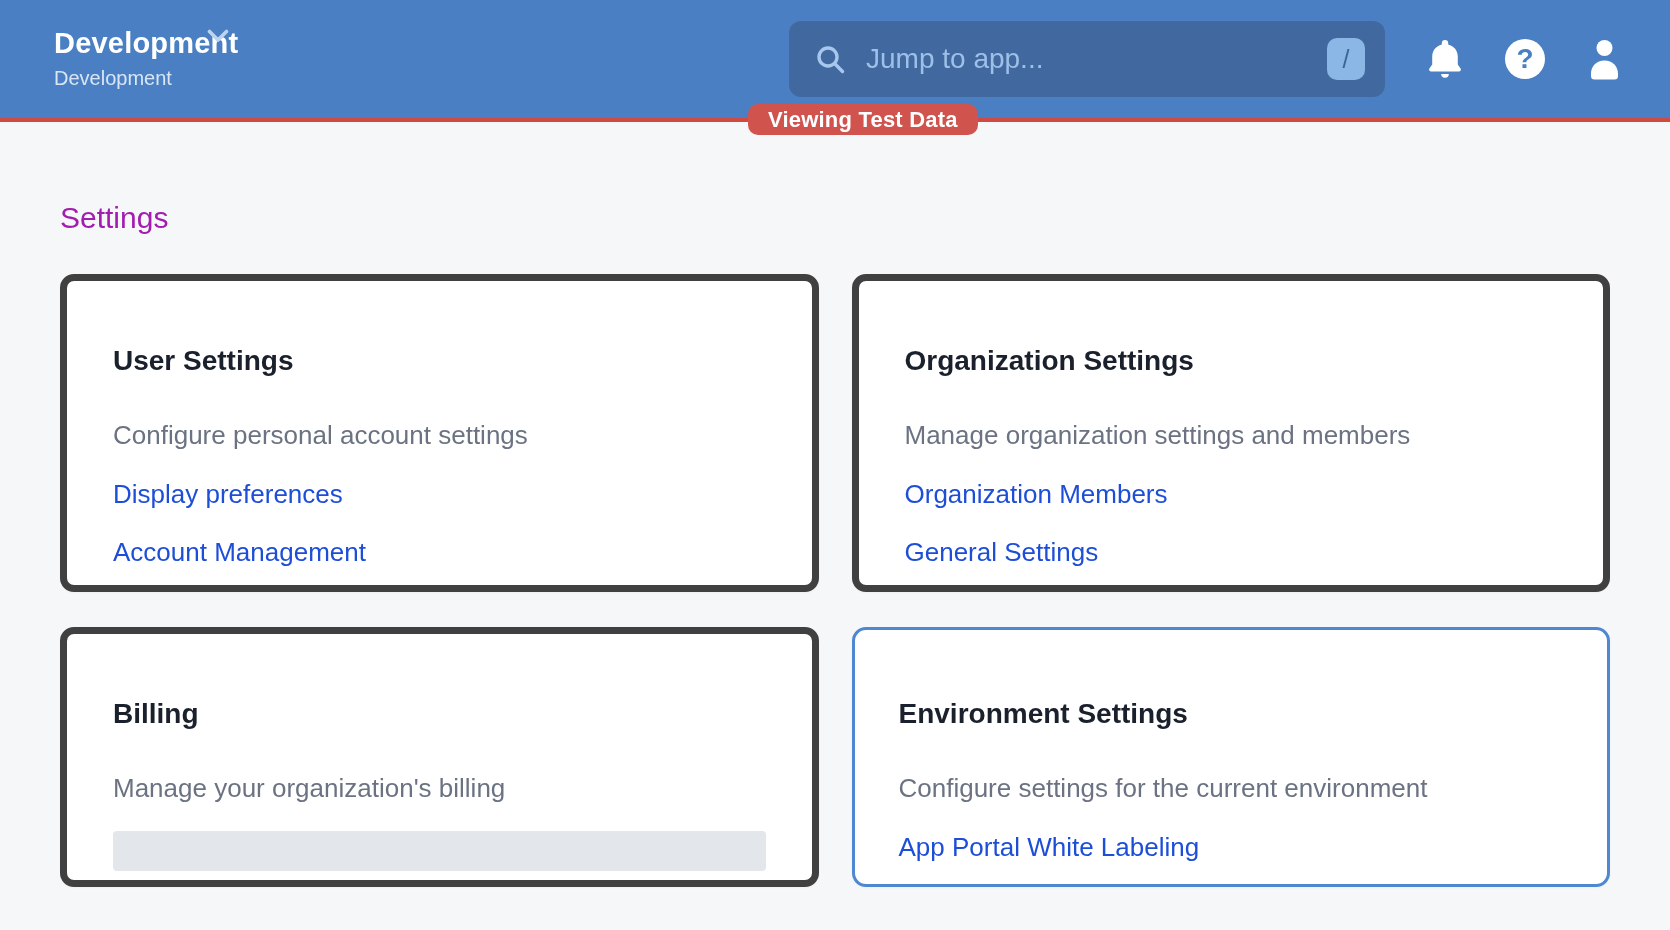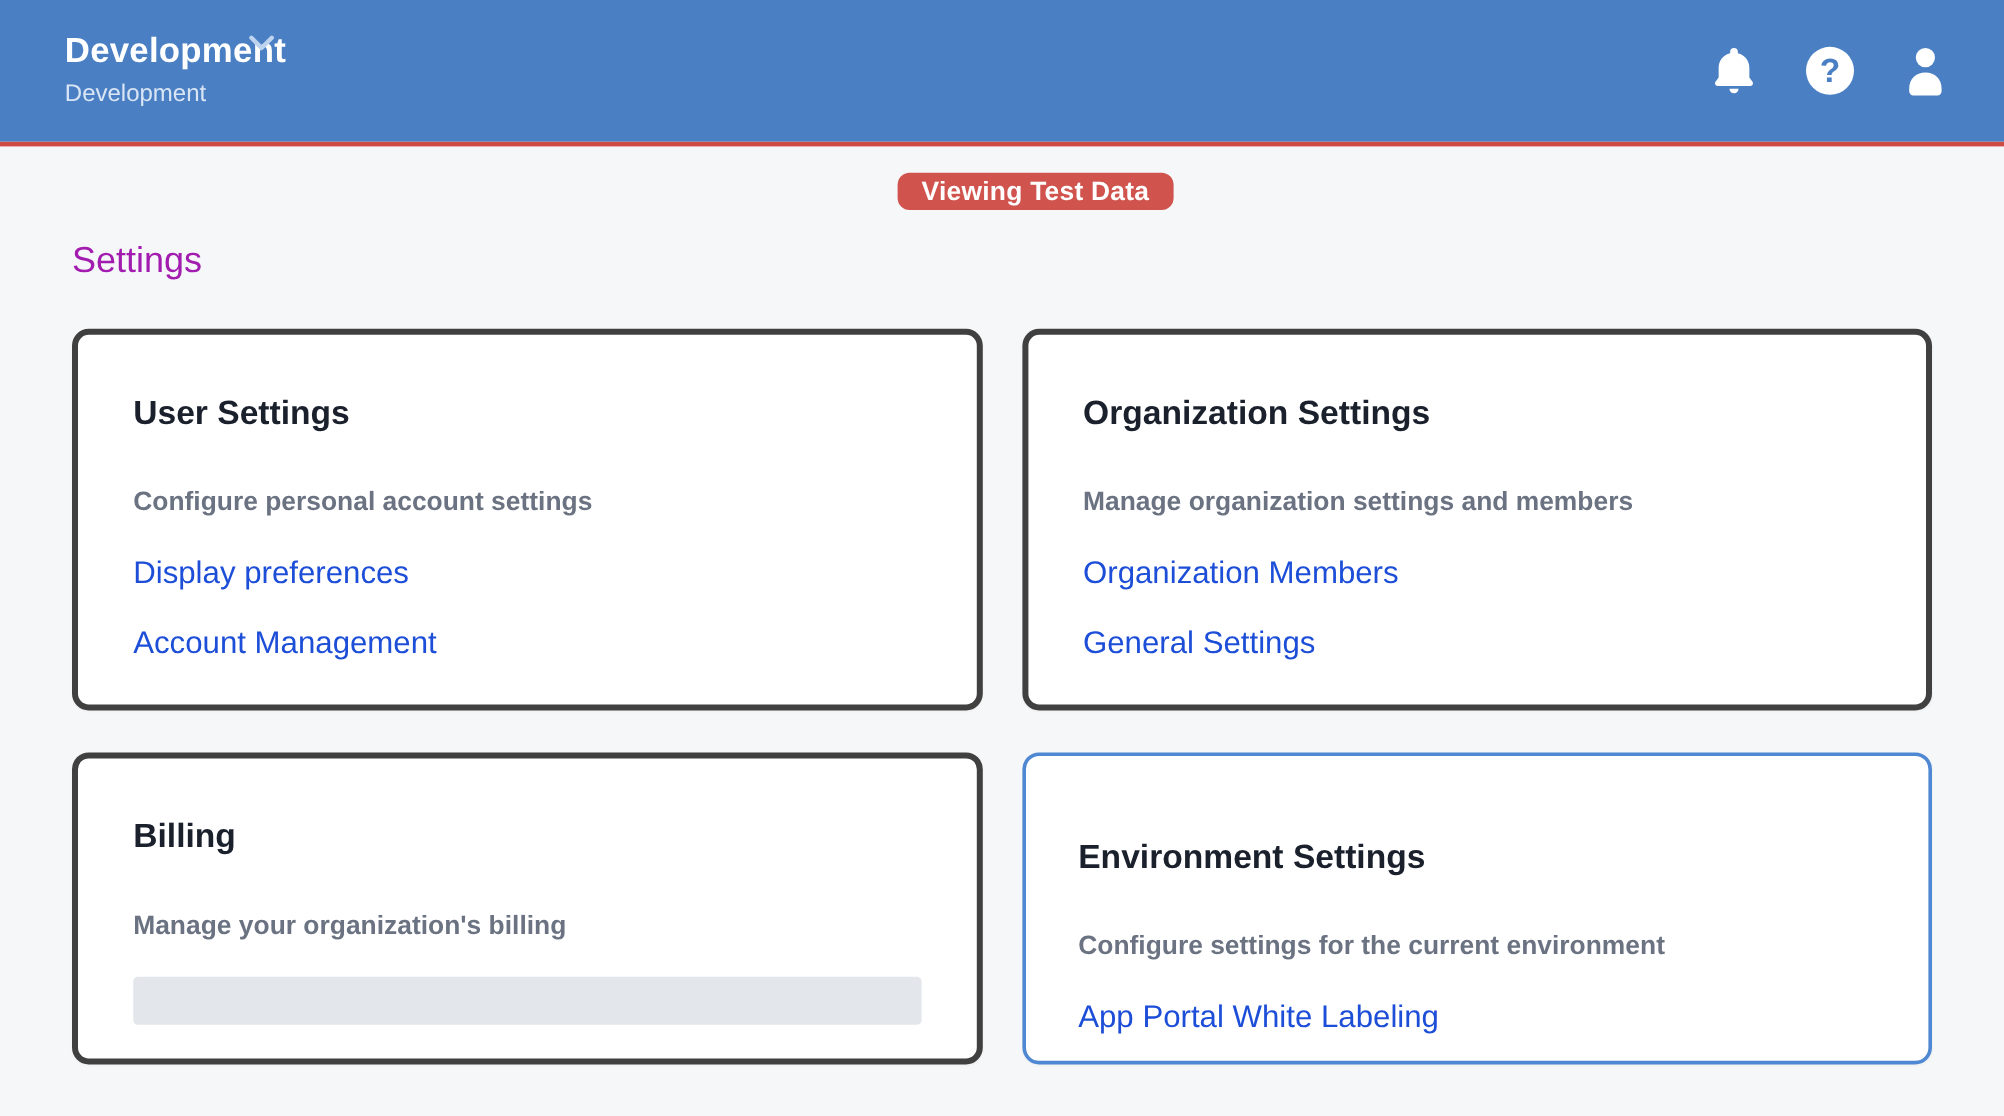--- a/index.html
+++ b/index.html
@@ -73,55 +73,55 @@
   }
 
   
   .test-divider { height: 4px; background: #d04a44; }
   .test-banner {
     position: absolute; left: 748px; top: 104px;
     height: 31px; padding: 0 20px;
     background: #d0534e; border-radius: 10px;
     color: #ffffff; font-size: 22px; font-weight: 700;
     display: flex; align-items: center;
-    z-index: 5; letter-spacing: 0.2px; margin-top: 40px;
+    z-index: 5; letter-spacing: 0.2px;
   }
 
   
   main { padding: 0 60px; }
   .page-title {
     margin: 78px 0 38px 0;
     font-size: 30px; font-weight: 400; color: #a21caf;
     line-height: 36px;
   }
   .cards {
     display: grid;
     grid-template-columns: 1fr 1fr;
     grid-template-rows: 318px 260px;
     gap: 35px 33px;
   }
   .card {
     background: #ffffff;
-    border: 5px solid #404040;
+    border: 7px solid #404040;
     border-radius: 14px;
-    padding: 48px 46px;
+    padding: 63px 46px;
     box-shadow: 0 1px 2px rgba(16,24,40,0.03);
   }
   .card.highlighted {
     border: 3px solid #4e87d2;
     padding: 67px 44px;
   }
   .card-title {
     margin: 0 0 41px 0;
     font-size: 28px; font-weight: 700; color: #1a202c;
     line-height: 34px;
   }
   .card-desc {
     margin: 0 0 27px 0;
-    font-size: 22px; font-weight: 700; color: #6b7382;
+    font-size: 26px; font-weight: 400; color: #6b7382;
     line-height: 32px;
   }
   .card-links { display: flex; flex-direction: column; gap: 26px; }
   .card-link {
     font-size: 26px; line-height: 32px;
     color: #1d4ed8; text-decoration: none; cursor: pointer;
     align-self: flex-start;
   }
   .skeleton-bar {
     margin-top: 20px;
@@ -140,20 +140,30 @@
         <div class="env-title">Development</div>
         <div class="env-subtitle">Development</div>
       </div>
     </div>
     <div class="chevron-wrap">
       <svg width="22" height="14" viewBox="0 0 22 14">
         <path d="M2.5 2.5 L11 11 L19.5 2.5" stroke="#bed3ef" stroke-width="3.6" fill="none" stroke-linecap="round" stroke-linejoin="round"></path>
       </svg>
     </div>
 
+    <div class="search-box">
+      <span style="display:flex;">
+        <svg width="31" height="31" viewBox="0 0 31 31">
+          <circle cx="13" cy="13" r="9" stroke="#a7c7ec" stroke-width="3.4" fill="none"></circle>
+          <line x1="19.8" y1="19.8" x2="27.5" y2="27.5" stroke="#a7c7ec" stroke-width="3.4" stroke-linecap="round"></line>
+        </svg>
+      </span>
+      <input type="text" value="" placeholder="Jump to app..." style="">
+      <div class="kbd">/</div>
+    </div>
 
     <div class="topbar-actions">
       <button class="icon-btn">
         <span style="display:flex;">
           <svg width="32" height="43" viewBox="0 0 32 43">
             <path fill="#ffffff" d="M16 2 a3.2 3.2 0 0 1 3.2 3.2 v1.2 c5.8 1.4 9.6 6.2 9.6 12.2 v8 l2.6 3.6 a2.1 2.1 0 0 1 -1.7 3.4 h-27.4 a2.1 2.1 0 0 1 -1.7 -3.4 l2.6 -3.6 v-8 c0 -6 3.8 -10.8 9.6 -12.2 v-1.2 a3.2 3.2 0 0 1 3.2 -3.2 z"></path>
             <path fill="#ffffff" d="M12.2 36 h7.6 a3.8 3.8 0 0 1 -7.6 0 z"></path>
           </svg>
         </span>
       </button>

